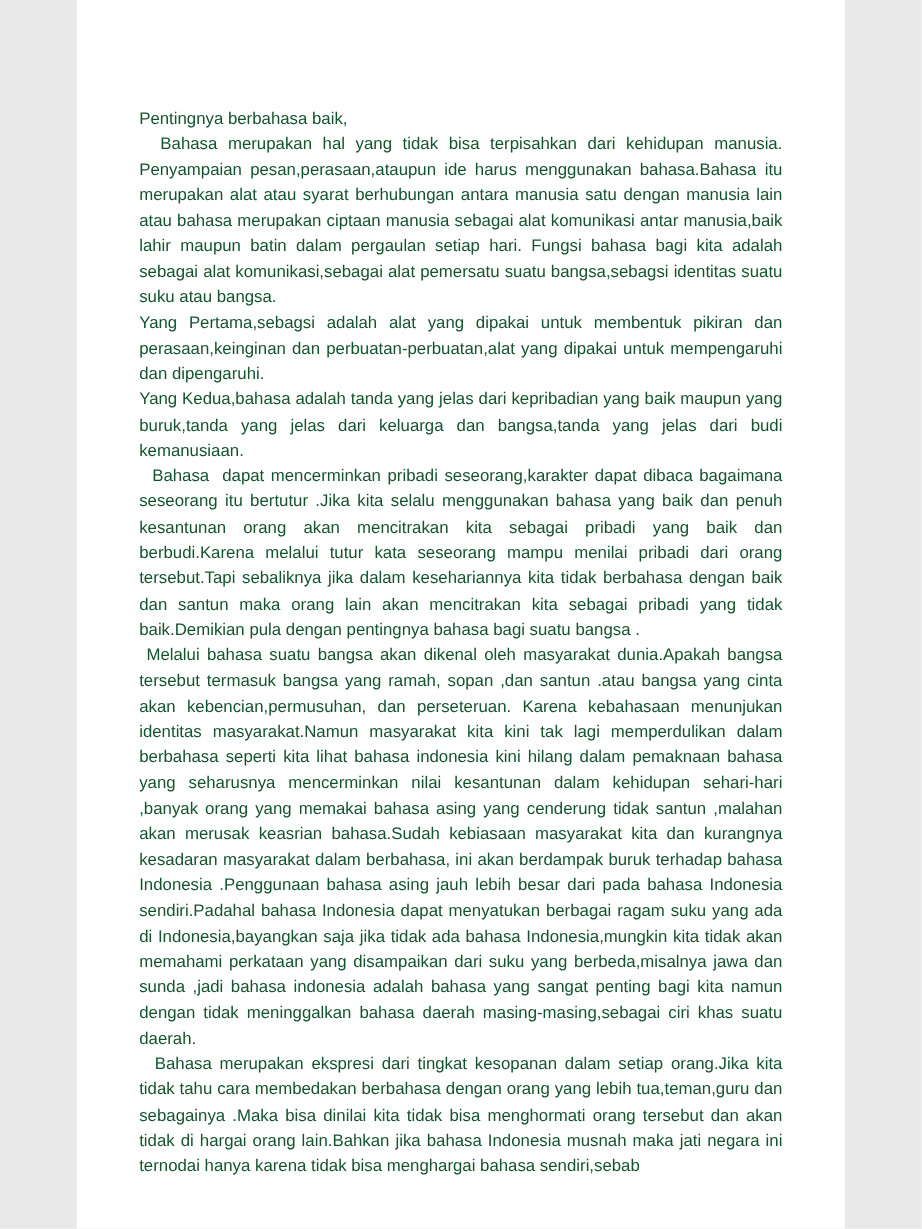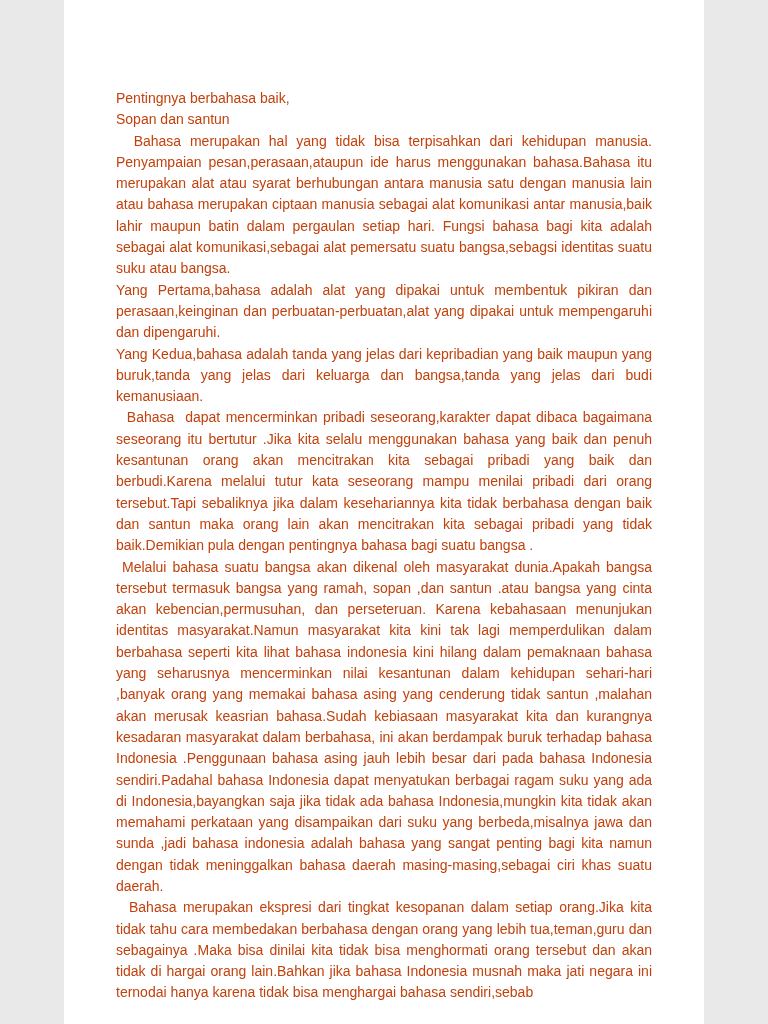--- a/index.html
+++ b/index.html
@@ -18,32 +18,31 @@
     margin: 0 auto;
     background: #ffffff;
     overflow: hidden;
   }
   .content {
     padding: 88px 52px 0 52px;
   }
   .para {
     font-size: 14px;
     line-height: 21.3px;
-    color: #c2410c;
+    color: #14532d;
     text-align: justify;
     white-space: pre-wrap;
   }
 </style>
 </head>
 <body>
 
 <div class="paper">
   <div class="content">
     <div class="para">Pentingnya berbahasa baik,</div>
-    <div class="para">Sopan dan santun</div>
     <div class="para">  Bahasa merupakan hal yang tidak bisa terpisahkan dari kehidupan manusia. Penyampaian pesan,perasaan,ataupun ide harus menggunakan bahasa.Bahasa itu merupakan alat atau syarat berhubungan antara manusia satu dengan manusia lain atau bahasa merupakan ciptaan manusia sebagai alat komunikasi antar manusia,baik lahir maupun batin dalam pergaulan setiap hari. Fungsi bahasa bagi kita adalah sebagai alat komunikasi,sebagai alat pemersatu suatu bangsa,sebagsi identitas suatu suku atau bangsa.</div>
-    <div class="para">Yang Pertama,bahasa adalah alat yang dipakai untuk membentuk pikiran dan perasaan,keinginan dan perbuatan-perbuatan,alat yang dipakai untuk mempengaruhi dan dipengaruhi.</div>
+    <div class="para">Yang Pertama,sebagsi adalah alat yang dipakai untuk membentuk pikiran dan perasaan,keinginan dan perbuatan-perbuatan,alat yang dipakai untuk mempengaruhi dan dipengaruhi.</div>
     <div class="para">Yang Kedua,bahasa adalah tanda yang jelas dari kepribadian yang baik maupun yang buruk,tanda yang jelas dari keluarga dan bangsa,tanda yang jelas dari budi kemanusiaan.</div>
     <div class="para">  Bahasa  dapat mencerminkan pribadi seseorang,karakter dapat dibaca bagaimana seseorang itu bertutur .Jika kita selalu menggunakan bahasa yang baik dan penuh kesantunan orang akan mencitrakan kita sebagai pribadi yang baik dan berbudi.Karena melalui tutur kata seseorang mampu menilai pribadi dari orang tersebut.Tapi sebaliknya jika dalam kesehariannya kita tidak berbahasa dengan baik dan santun maka orang lain akan mencitrakan kita sebagai pribadi yang tidak baik.Demikian pula dengan pentingnya bahasa bagi suatu bangsa .</div>
     <div class="para"> Melalui bahasa suatu bangsa akan dikenal oleh masyarakat dunia.Apakah bangsa tersebut termasuk bangsa yang ramah, sopan ,dan santun .atau bangsa yang cinta akan kebencian,permusuhan, dan perseteruan. Karena kebahasaan menunjukan identitas masyarakat.Namun masyarakat kita kini tak lagi memperdulikan dalam berbahasa seperti kita lihat bahasa indonesia kini hilang dalam pemaknaan bahasa yang seharusnya mencerminkan nilai kesantunan dalam kehidupan sehari-hari ,banyak orang yang memakai bahasa asing yang cenderung tidak santun ,malahan akan merusak keasrian bahasa.Sudah kebiasaan masyarakat kita dan kurangnya kesadaran masyarakat dalam berbahasa, ini akan berdampak buruk terhadap bahasa Indonesia .Penggunaan bahasa asing jauh lebih besar dari pada bahasa Indonesia sendiri.Padahal bahasa Indonesia dapat menyatukan berbagai ragam suku yang ada di Indonesia,bayangkan saja jika tidak ada bahasa Indonesia,mungkin kita tidak akan memahami perkataan yang disampaikan dari suku yang berbeda,misalnya jawa dan sunda ,jadi bahasa indonesia adalah bahasa yang sangat penting bagi kita namun dengan tidak meninggalkan bahasa daerah masing-masing,sebagai ciri khas suatu daerah.</div>
     <div class="para">  Bahasa merupakan ekspresi dari tingkat kesopanan dalam setiap orang.Jika kita tidak tahu cara membedakan berbahasa dengan orang yang lebih tua,teman,guru dan sebagainya .Maka bisa dinilai kita tidak bisa menghormati orang tersebut dan akan tidak di hargai orang lain.Bahkan jika bahasa Indonesia musnah maka jati negara ini ternodai hanya karena tidak bisa menghargai bahasa sendiri,sebab</div>
   </div>
 </div>
 
 </body></html>

